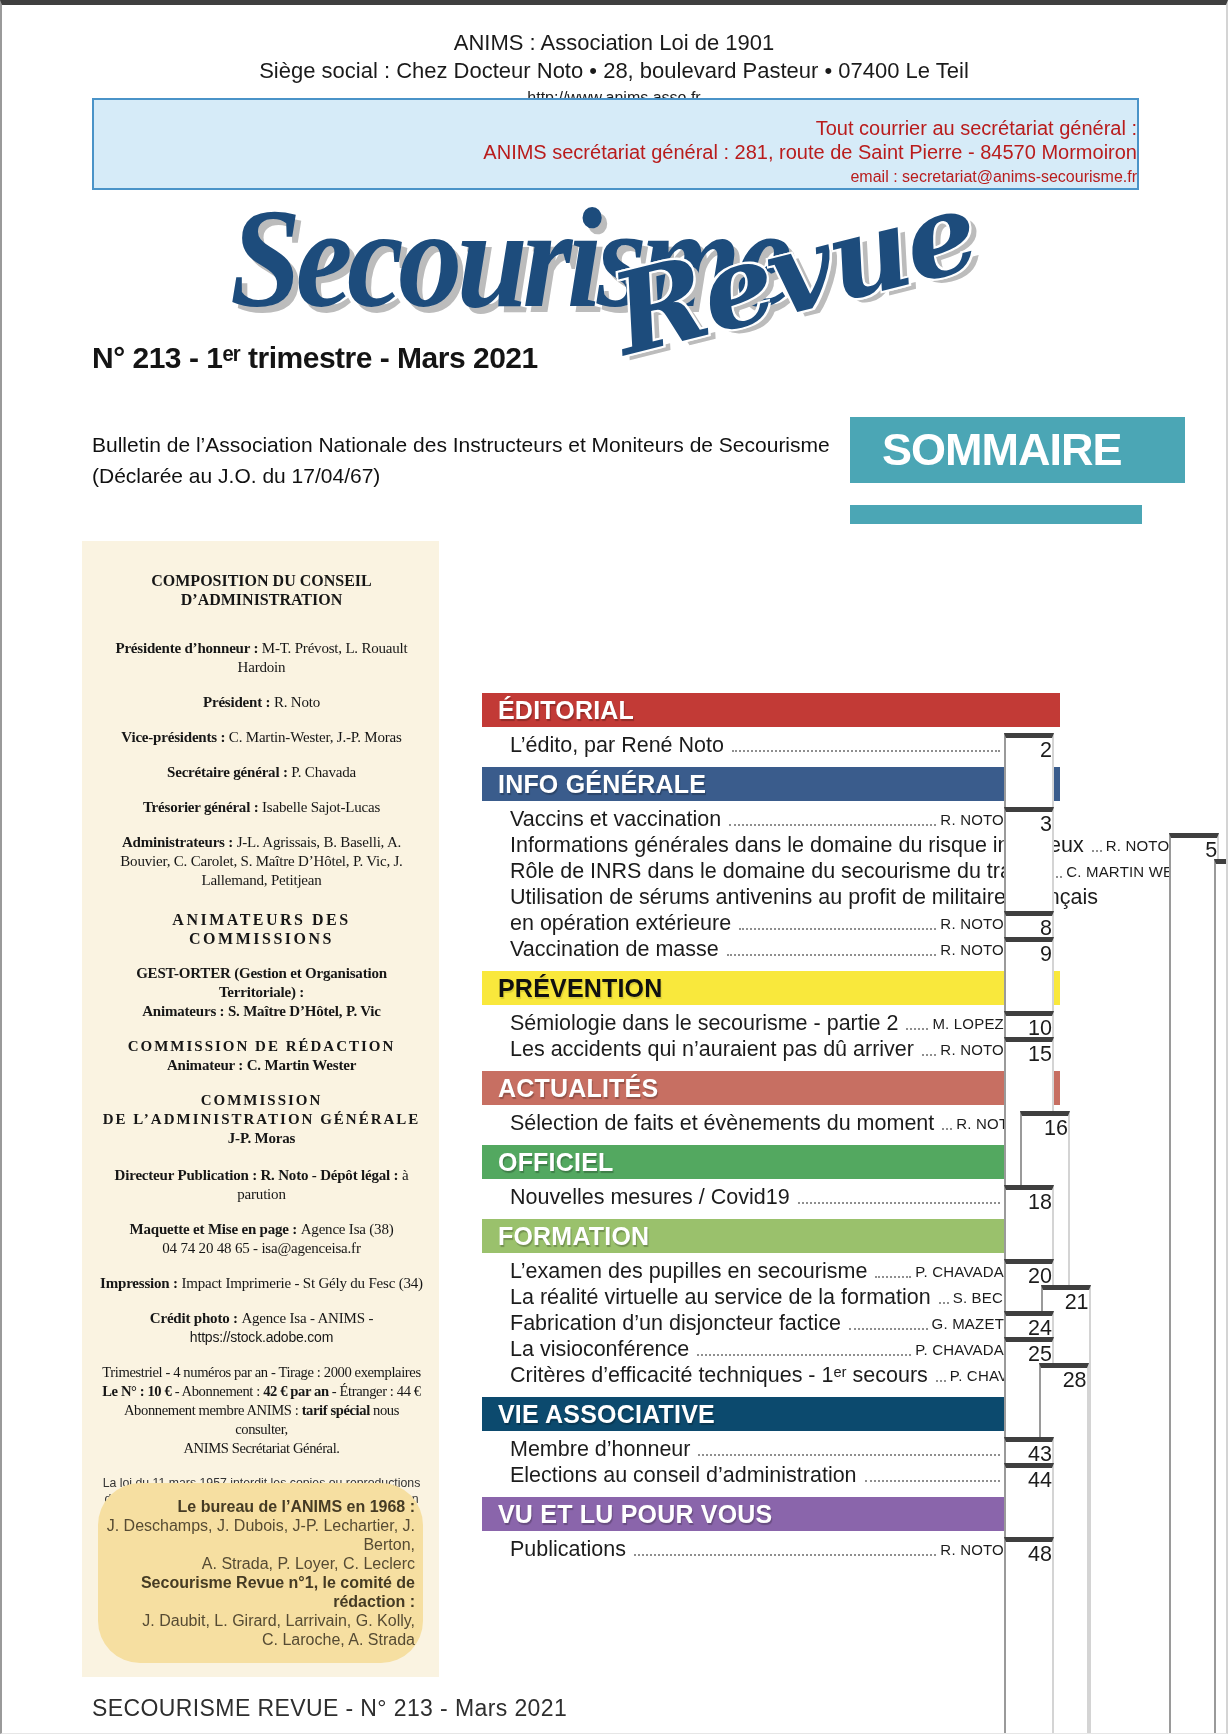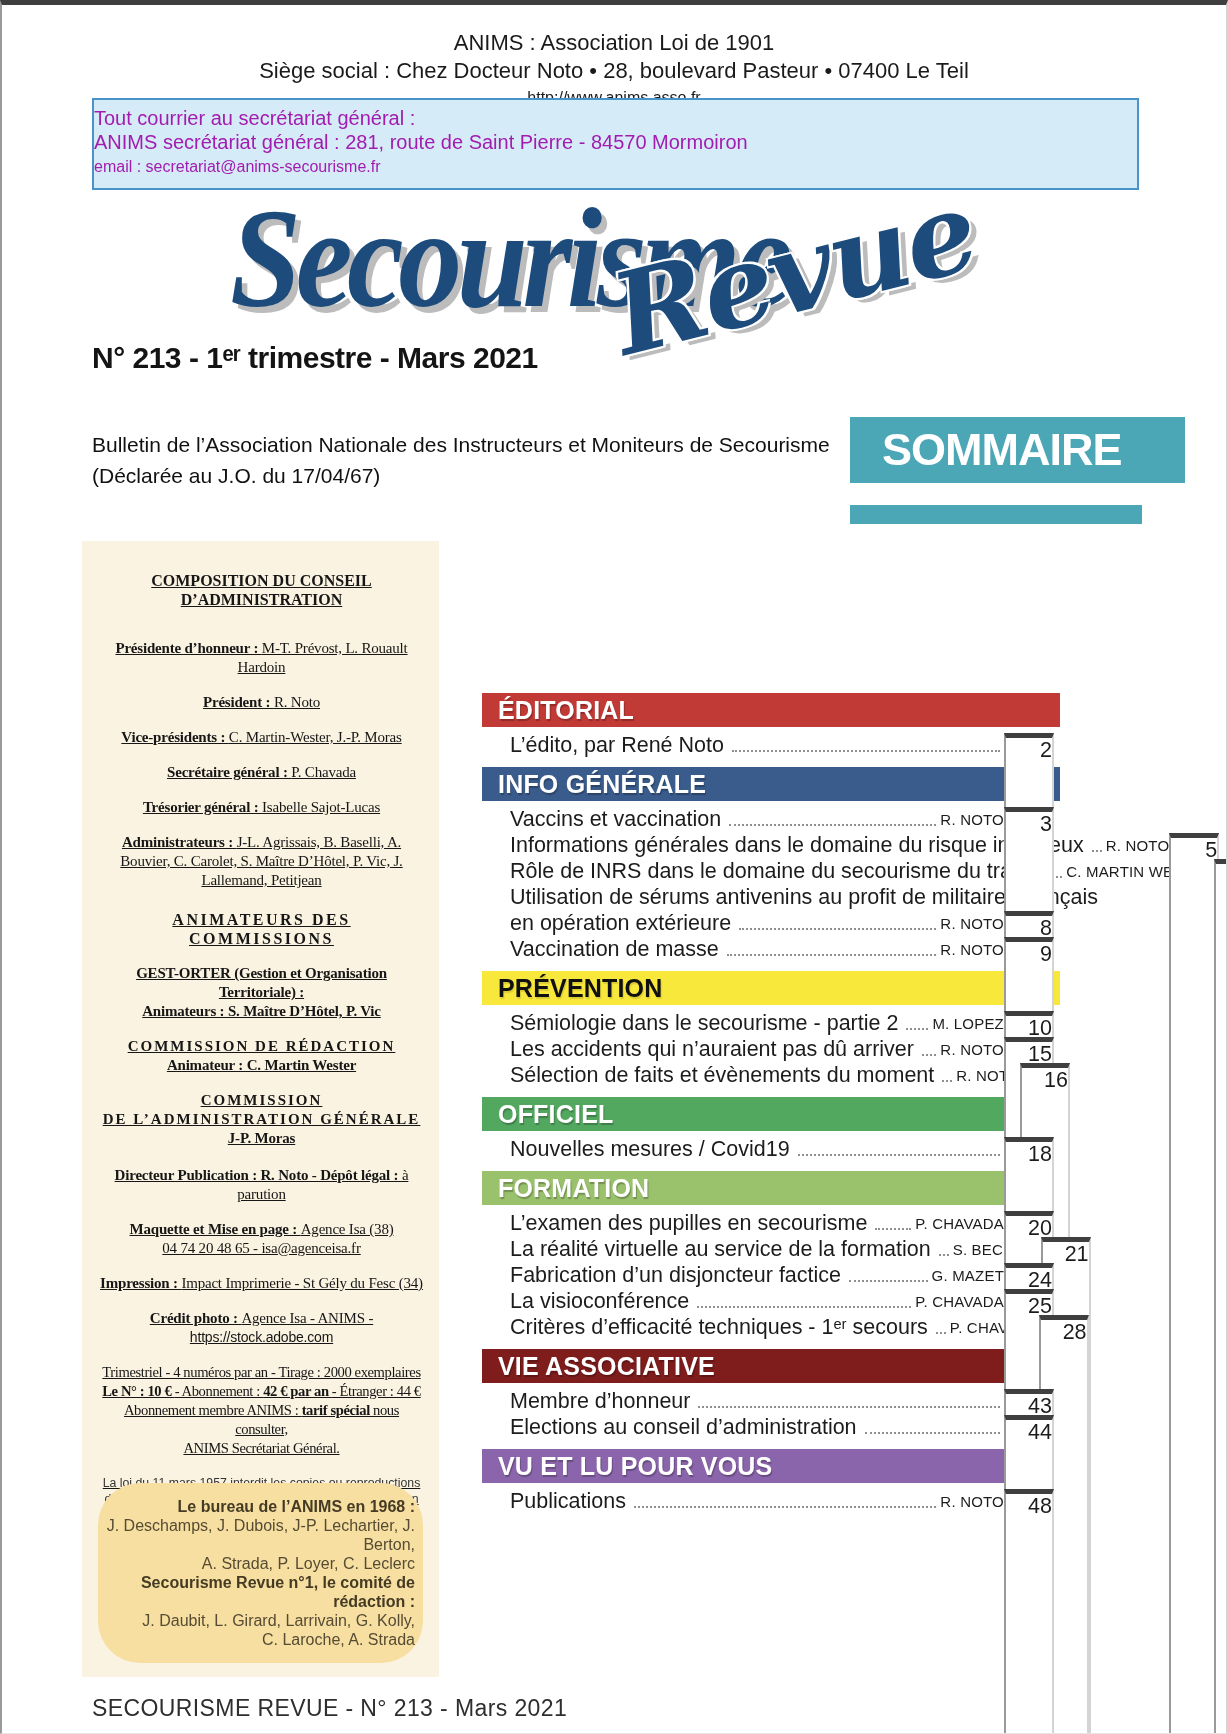--- a/index.html
+++ b/index.html
@@ -7,21 +7,21 @@
   .page{position:relative;width:1228px;height:1734px;box-sizing:border-box;background:#fff;overflow:hidden;
         border-top:5px solid #3f3f3f;border-left:2px solid #9a9a9a;border-right:2px solid #d4d4d4;border-bottom:1px solid #e6e6e6;}
 
   
   .top-header{position:absolute;top:24px;left:0;width:100%;text-align:center;color:#1a1a1a;}
   .top-header .h-line{font-size:22px;line-height:28px;}
   .top-header .h-url{font-size:16px;line-height:22px;margin-top:2px;}
 
   
   .courier-box{position:absolute;left:90px;top:93px;width:1047px;height:92px;box-sizing:border-box;
-               background:#d6ebf8;border:2px solid #4a93c8;text-align:left;padding-top:6px;color:#a21caf;}
+               background:#d6ebf8;border:2px solid #4a93c8;text-align:right;padding-top:16px;color:#b91c1c;}
   .courier-box .c-line{font-size:20px;line-height:24px;}
   .courier-box .c-mail{font-size:16px;line-height:22px;margin-top:2px;}
 
   
   .logo-main{position:absolute;left:228px;top:182px;font-family:"Liberation Serif",serif;font-style:italic;font-weight:bold;
              font-size:142px;line-height:1;color:#1d4c7c;letter-spacing:-6px;transform:scaleX(.9);transform-origin:left top;
              text-shadow:6px 6px 0 #bcbcbc;white-space:nowrap;}
   .logo-script{position:absolute;left:600px;top:258px;font-family:"DejaVu Serif",serif;font-style:italic;font-weight:bold;
              font-size:112px;line-height:1;color:#1d4c7c;letter-spacing:-3px;transform:rotate(-14deg);transform-origin:left top;
              text-shadow:-2px -2px 0 #fff,2px -2px 0 #fff,-2px 2px 0 #fff,2px 2px 0 #fff,6px 6px 0 #bcbcbc;white-space:nowrap;}
@@ -83,21 +83,21 @@
   <div class="logo-main" style="color: rgb(29, 76, 124);">Secourisme</div>
   <div class="logo-script" style="color: rgb(29, 76, 124);">Revue</div>
   <div class="issue-line">N° 213 - 1ᵉʳ trimestre - Mars 2021</div>
   <div class="sommaire-box" style="background: rgb(75, 166, 181);">SOMMAIRE</div>
   <div class="teal-bar" style="background: rgb(75, 166, 181);"></div>
   <div class="bulletin">
     <div>Bulletin de l’Association Nationale des Instructeurs et Moniteurs de Secourisme</div>
     <div>(Déclarée au J.O. du 17/04/67)</div>
   </div>
 
-  <aside class="sidebar" style="background: rgb(250, 243, 225); text-decoration: underline;">
+  <aside class="sidebar" style="background: rgb(250, 243, 225);">
     <div id="sidebar-blocks">
         <div class="sb-block sb-title"><span class="b">COMPOSITION DU CONSEIL D’ADMINISTRATION</span></div>
         <div class="sb-block para"><span class="b">Présidente d’honneur : </span><span>M-T. Prévost, L. Rouault Hardoin</span></div>
         <div class="sb-block para"><span class="b">Président : </span><span>R. Noto</span></div>
         <div class="sb-block para"><span class="b">Vice-présidents : </span><span>C. Martin-Wester, J.-P. Moras</span></div>
         <div class="sb-block para"><span class="b">Secrétaire général : </span><span>P. Chavada</span></div>
         <div class="sb-block para"><span class="b">Trésorier général : </span><span>Isabelle Sajot-Lucas</span></div>
         <div class="sb-block para"><span class="b">Administrateurs : </span><span>J-L. Agrissais, B. Baselli, A. Bouvier, C. Carolet,  S. Maître D’Hôtel, P. Vic,  J. Lallemand, Petitjean</span></div>
         <div class="sb-block sb-title sb-spaced" style="margin-top: 20px;"><span class="b">ANIMATEURS DES COMMISSIONS</span></div>
         <div class="sb-block para"><span class="b">GEST-ORTER (Gestion et Organisation Territoriale) :<br>Animateurs :  S. Maître D’Hôtel, P. Vic</span></div>
@@ -172,20 +172,21 @@
           <span class="page">10</span>
         </div>
         <div class="toc-row">
           <span class="tt">Les accidents qui n’auraient pas dû arriver</span>
           <span class="leader"></span>
           <span class="author">R. NOTO</span>
           <span class="page">15</span>
         </div>
       </section>
       <section>
+        <div class="toc-band" style="background: rgb(199, 111, 98); color: rgb(255, 255, 255);">ACTUALITÉS</div>
         <div class="toc-row">
           <span class="tt">Sélection de faits et évènements du moment</span>
           <span class="leader"></span>
           <span class="author">R. NOTO</span>
           <span class="page">16</span>
         </div>
       </section>
       <section>
         <div class="toc-band" style="background: rgb(83, 168, 96); color: rgb(255, 255, 255);">OFFICIEL</div>
         <div class="toc-row">
@@ -221,21 +222,21 @@
           <span class="page">25</span>
         </div>
         <div class="toc-row">
           <span class="tt">Critères d’efficacité techniques - 1ᵉʳ secours</span>
           <span class="leader"></span>
           <span class="author">P. CHAVADA</span>
           <span class="page">28</span>
         </div>
       </section>
       <section>
-        <div class="toc-band" style="background: #7f1d1d; color: rgb(255, 255, 255);">VIE ASSOCIATIVE</div>
+        <div class="toc-band" style="background: #0c4a6e; color: rgb(255, 255, 255);">VIE ASSOCIATIVE</div>
         <div class="toc-row">
           <span class="tt">Membre d’honneur</span>
           <span class="leader"></span>
           <span class="page">43</span>
         </div>
         <div class="toc-row">
           <span class="tt">Elections au conseil d’administration</span>
           <span class="leader"></span>
           <span class="page">44</span>
         </div>

